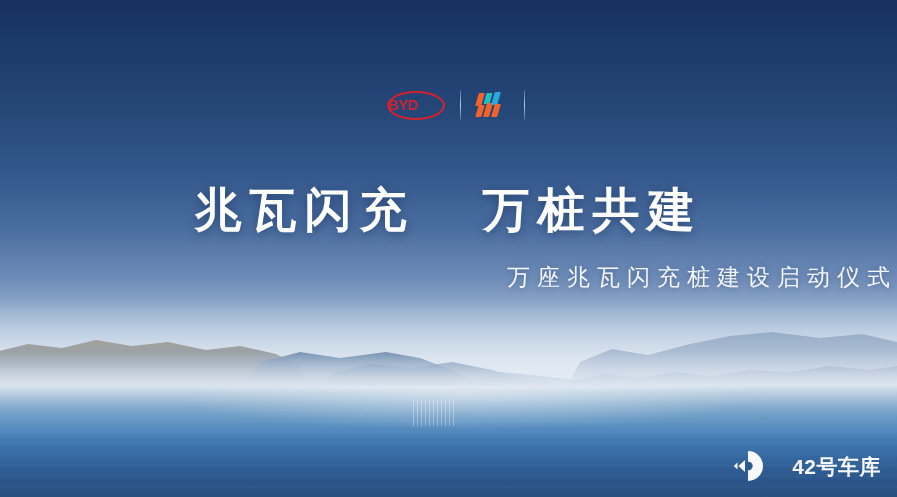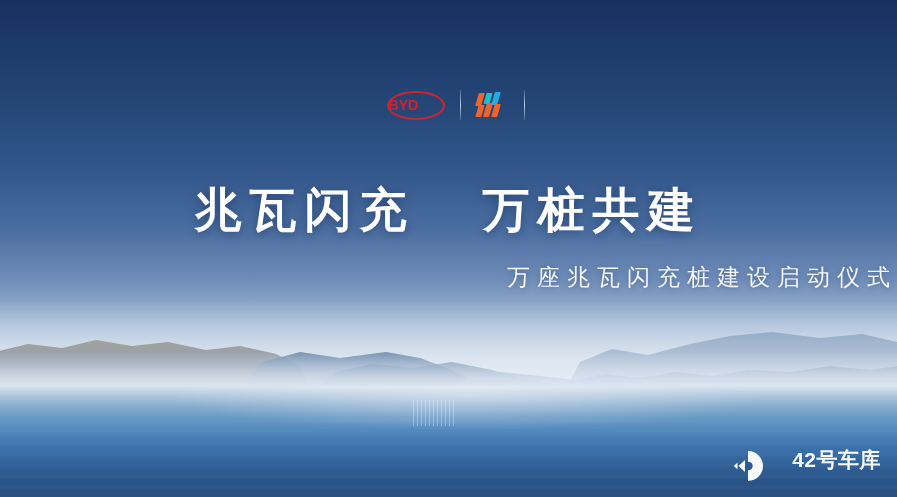--- a/index.html
+++ b/index.html
@@ -233,21 +233,21 @@
     white-space: nowrap;
     margin-top: 23px;
   }
 
   
   .watermark {
     position: absolute;
     right: 16px;
     bottom: 14px;
     display: flex;
-    align-items: flex-start;
+    align-items: center;
     gap: 25px;
     opacity: .96;
   }
   .wm-icon { width: 34px; height: 34px; flex: none; }
   .wm-text {
     color: #ffffff;
     font-size: 21px;
     font-weight: 700;
     letter-spacing: 0.5px;
     line-height: 1;

